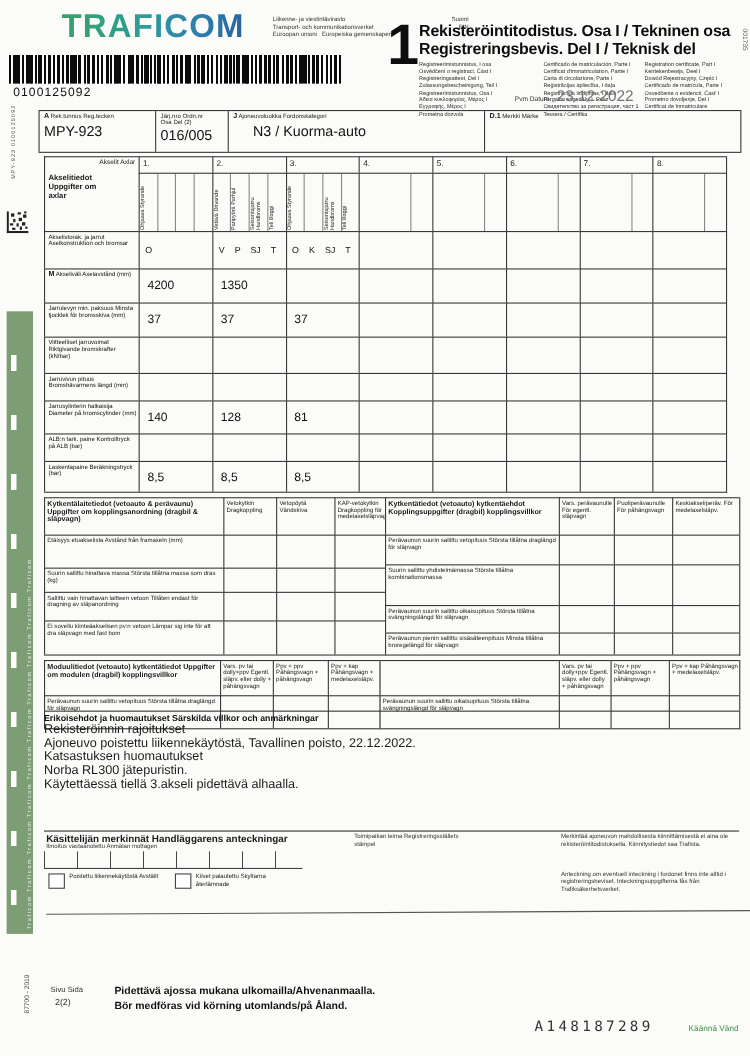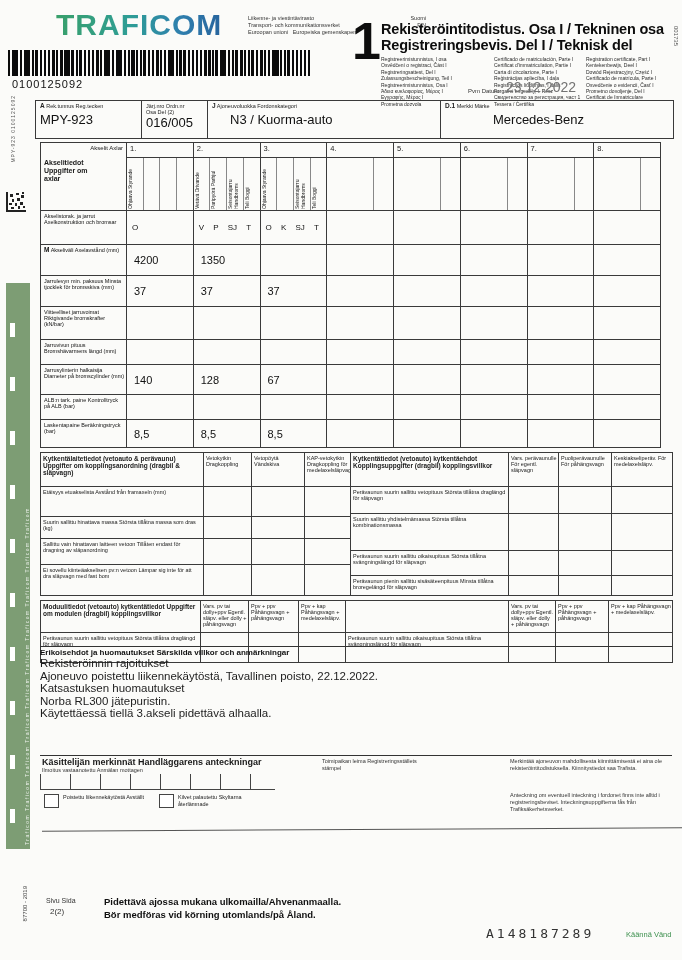--- a/index.html
+++ b/index.html
@@ -192,21 +192,20 @@
     <div>
       <div class="flab"><span>Järj.nro Ordn.nr</span><br><span>Osa Del (2)</span></div>
       <div class="fval" style="margin-top:0;">016/005</div>
     </div>
     <div>
       <div class="flab"><b>J</b> <span>Ajoneuvoluokka Fordonskategori</span></div>
       <div class="fval ind1">N3 / Kuorma-auto</div>
     </div>
     <div>
       <div class="flab"><b>D.1</b> <span>Merkki Märke</span></div>
-      <div class="fval ind2">Mercedes-Benz</div>
     </div>
   </div>
 
   <div class="abs gt ax">
     <div class="ax-corner">
       <span class="ak">Akselit Axlar</span>
       <span class="tt">Akselitiedot Uppgifter om axlar</span>
     </div>
     <div class="ax-num">1.</div>
     <div class="ax-num">2.</div>
@@ -317,21 +316,21 @@
     <div class="ax-val"></div>
     <div class="ax-val"></div>
     <div class="ax-val"></div>
     <div class="ax-val"></div>
     <div class="ax-val"></div>
     <div class="ax-val"></div>
 
     <div class="ax-lab"><b></b><span>Jarrusylinterin halkaisija Diameter på bromscylinder (mm)</span></div>
     <div class="ax-val">140</div>
     <div class="ax-val">128</div>
-    <div class="ax-val">67</div>
+    <div class="ax-val">81</div>
     <div class="ax-val"></div>
     <div class="ax-val"></div>
     <div class="ax-val"></div>
     <div class="ax-val"></div>
     <div class="ax-val"></div>
 
     <div class="ax-lab"><b></b><span>ALB:n tark. paine Kontrolltryck på ALB (bar)</span></div>
     <div class="ax-val"></div>
     <div class="ax-val"></div>
     <div class="ax-val"></div>

